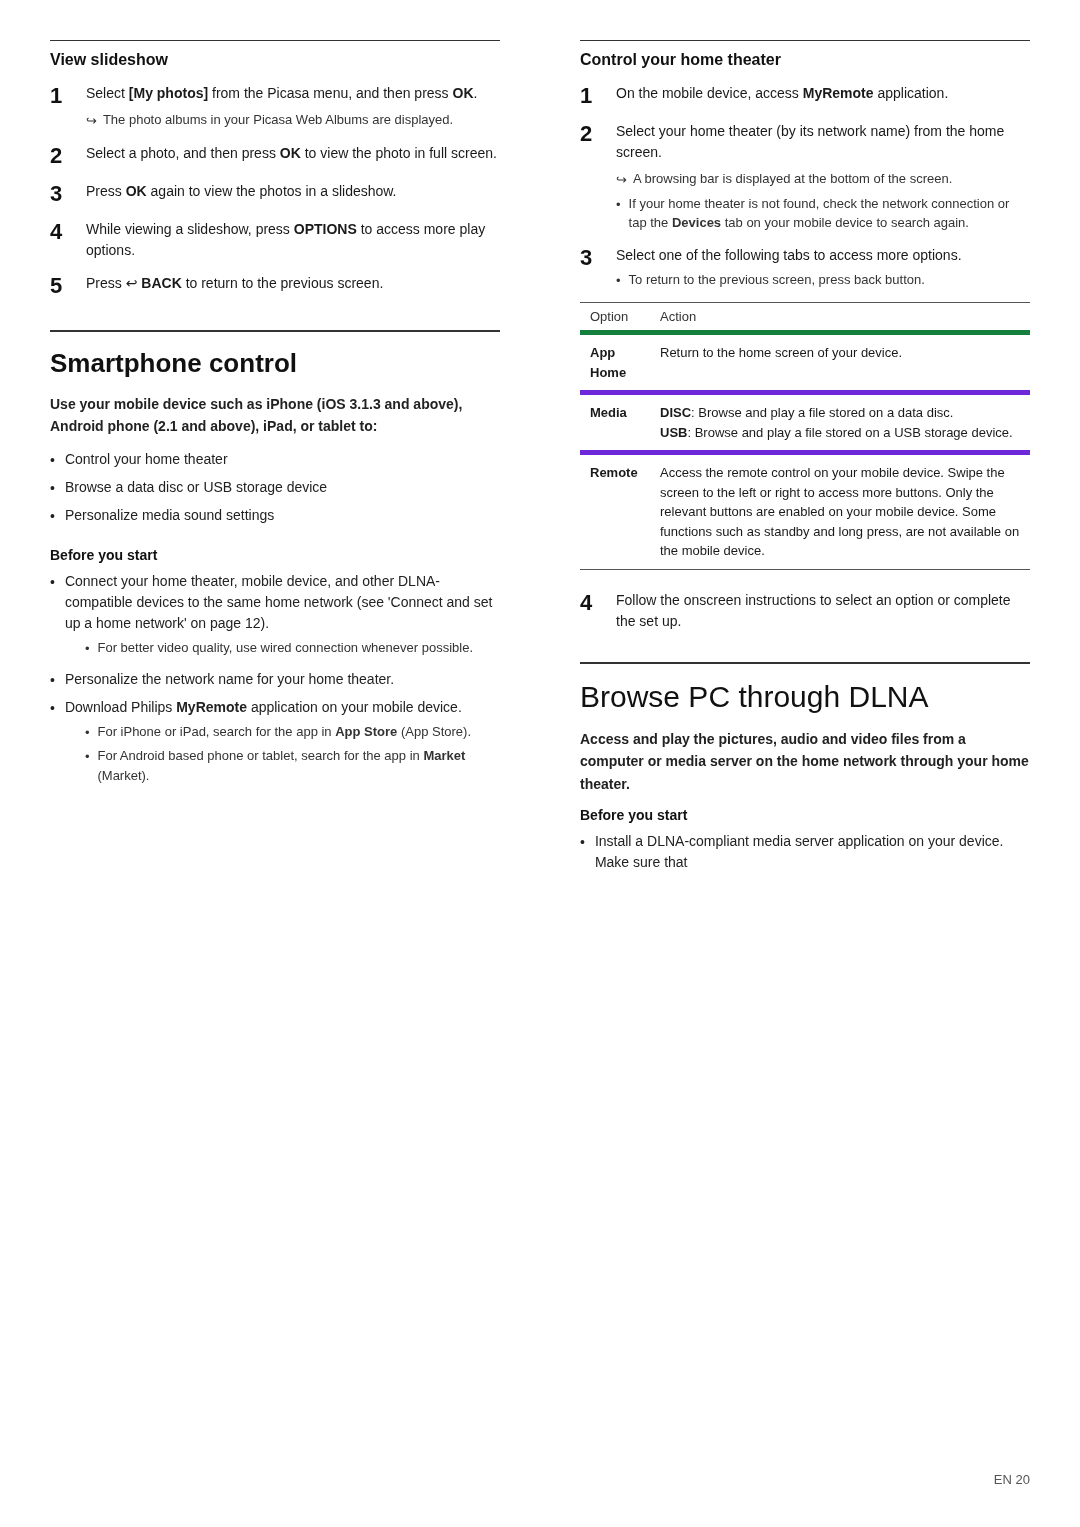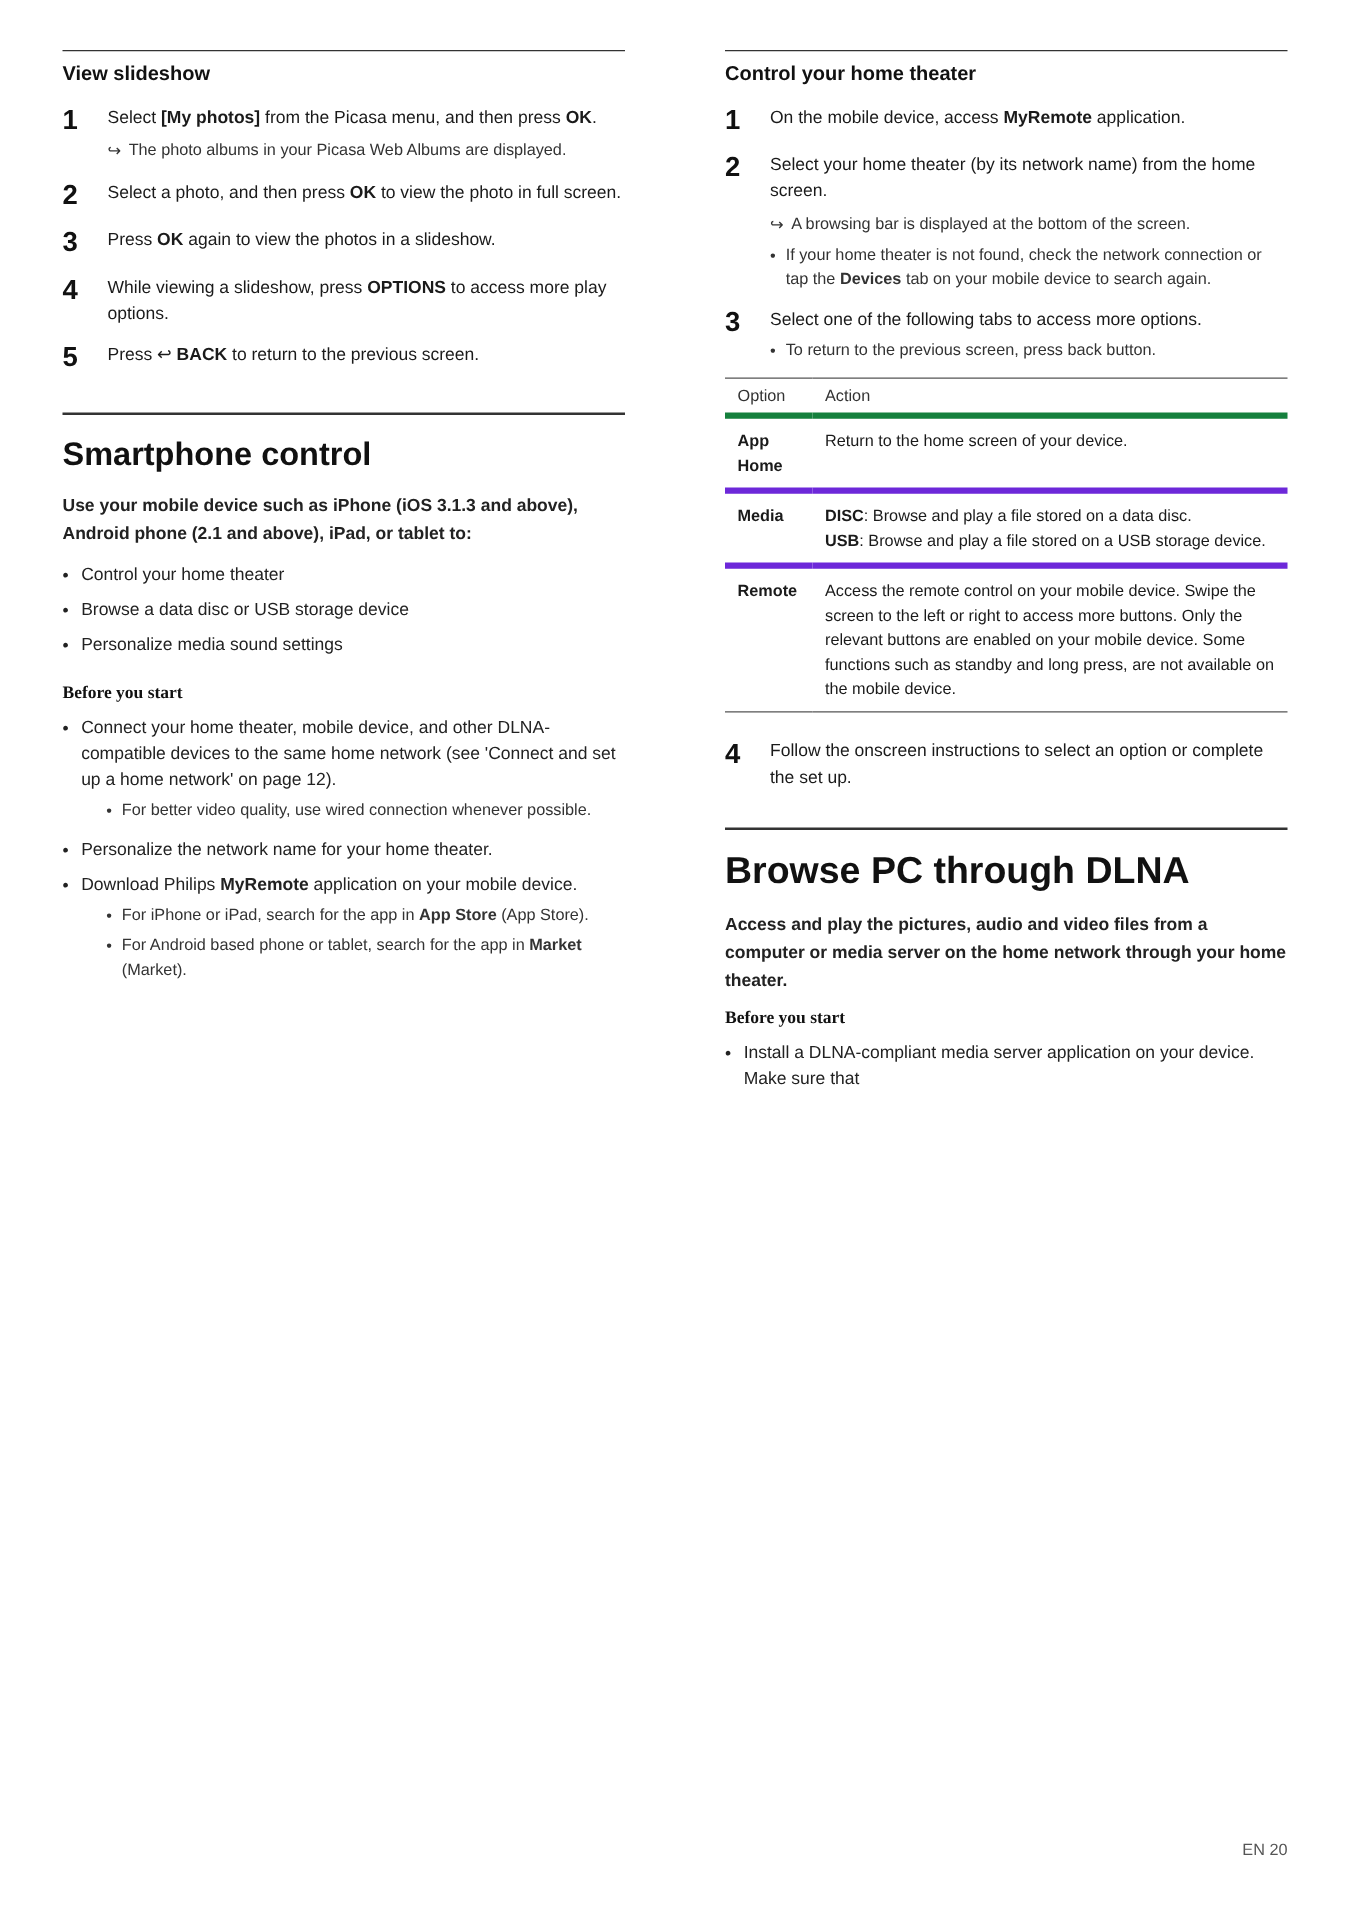--- a/index.html
+++ b/index.html
@@ -60,21 +60,21 @@
       font-family: Arial, Helvetica, sans-serif;
       font-size: 26px;
       font-weight: bold;
       margin-bottom: 14px;
       color: #111;
     }
 
     .section-title-xlarge {
       font-family: Arial, Helvetica, sans-serif;
       font-size: 30px;
-      font-weight: bold;
+      font-weight: normal;
       margin-bottom: 14px;
       color: #111;
     }
 
     .numbered-list {
       list-style: none;
       padding: 0;
       margin: 0;
     }
 
@@ -190,21 +190,21 @@
       color: #333;
     }
 
     .sub-bullet-list > li::before {
       content: "•";
       margin-right: 8px;
       margin-top: 1px;
     }
 
     .before-start-heading {
-      font-family: Liberation Serif, serif;
+      font-family: Liberation Sans, sans-serif;
       font-size: 14px;
       font-weight: bold;
       margin-bottom: 8px;
       color: #111;
     }
 
     
     .options-table {
       width: 100%;
       border-collapse: collapse;

